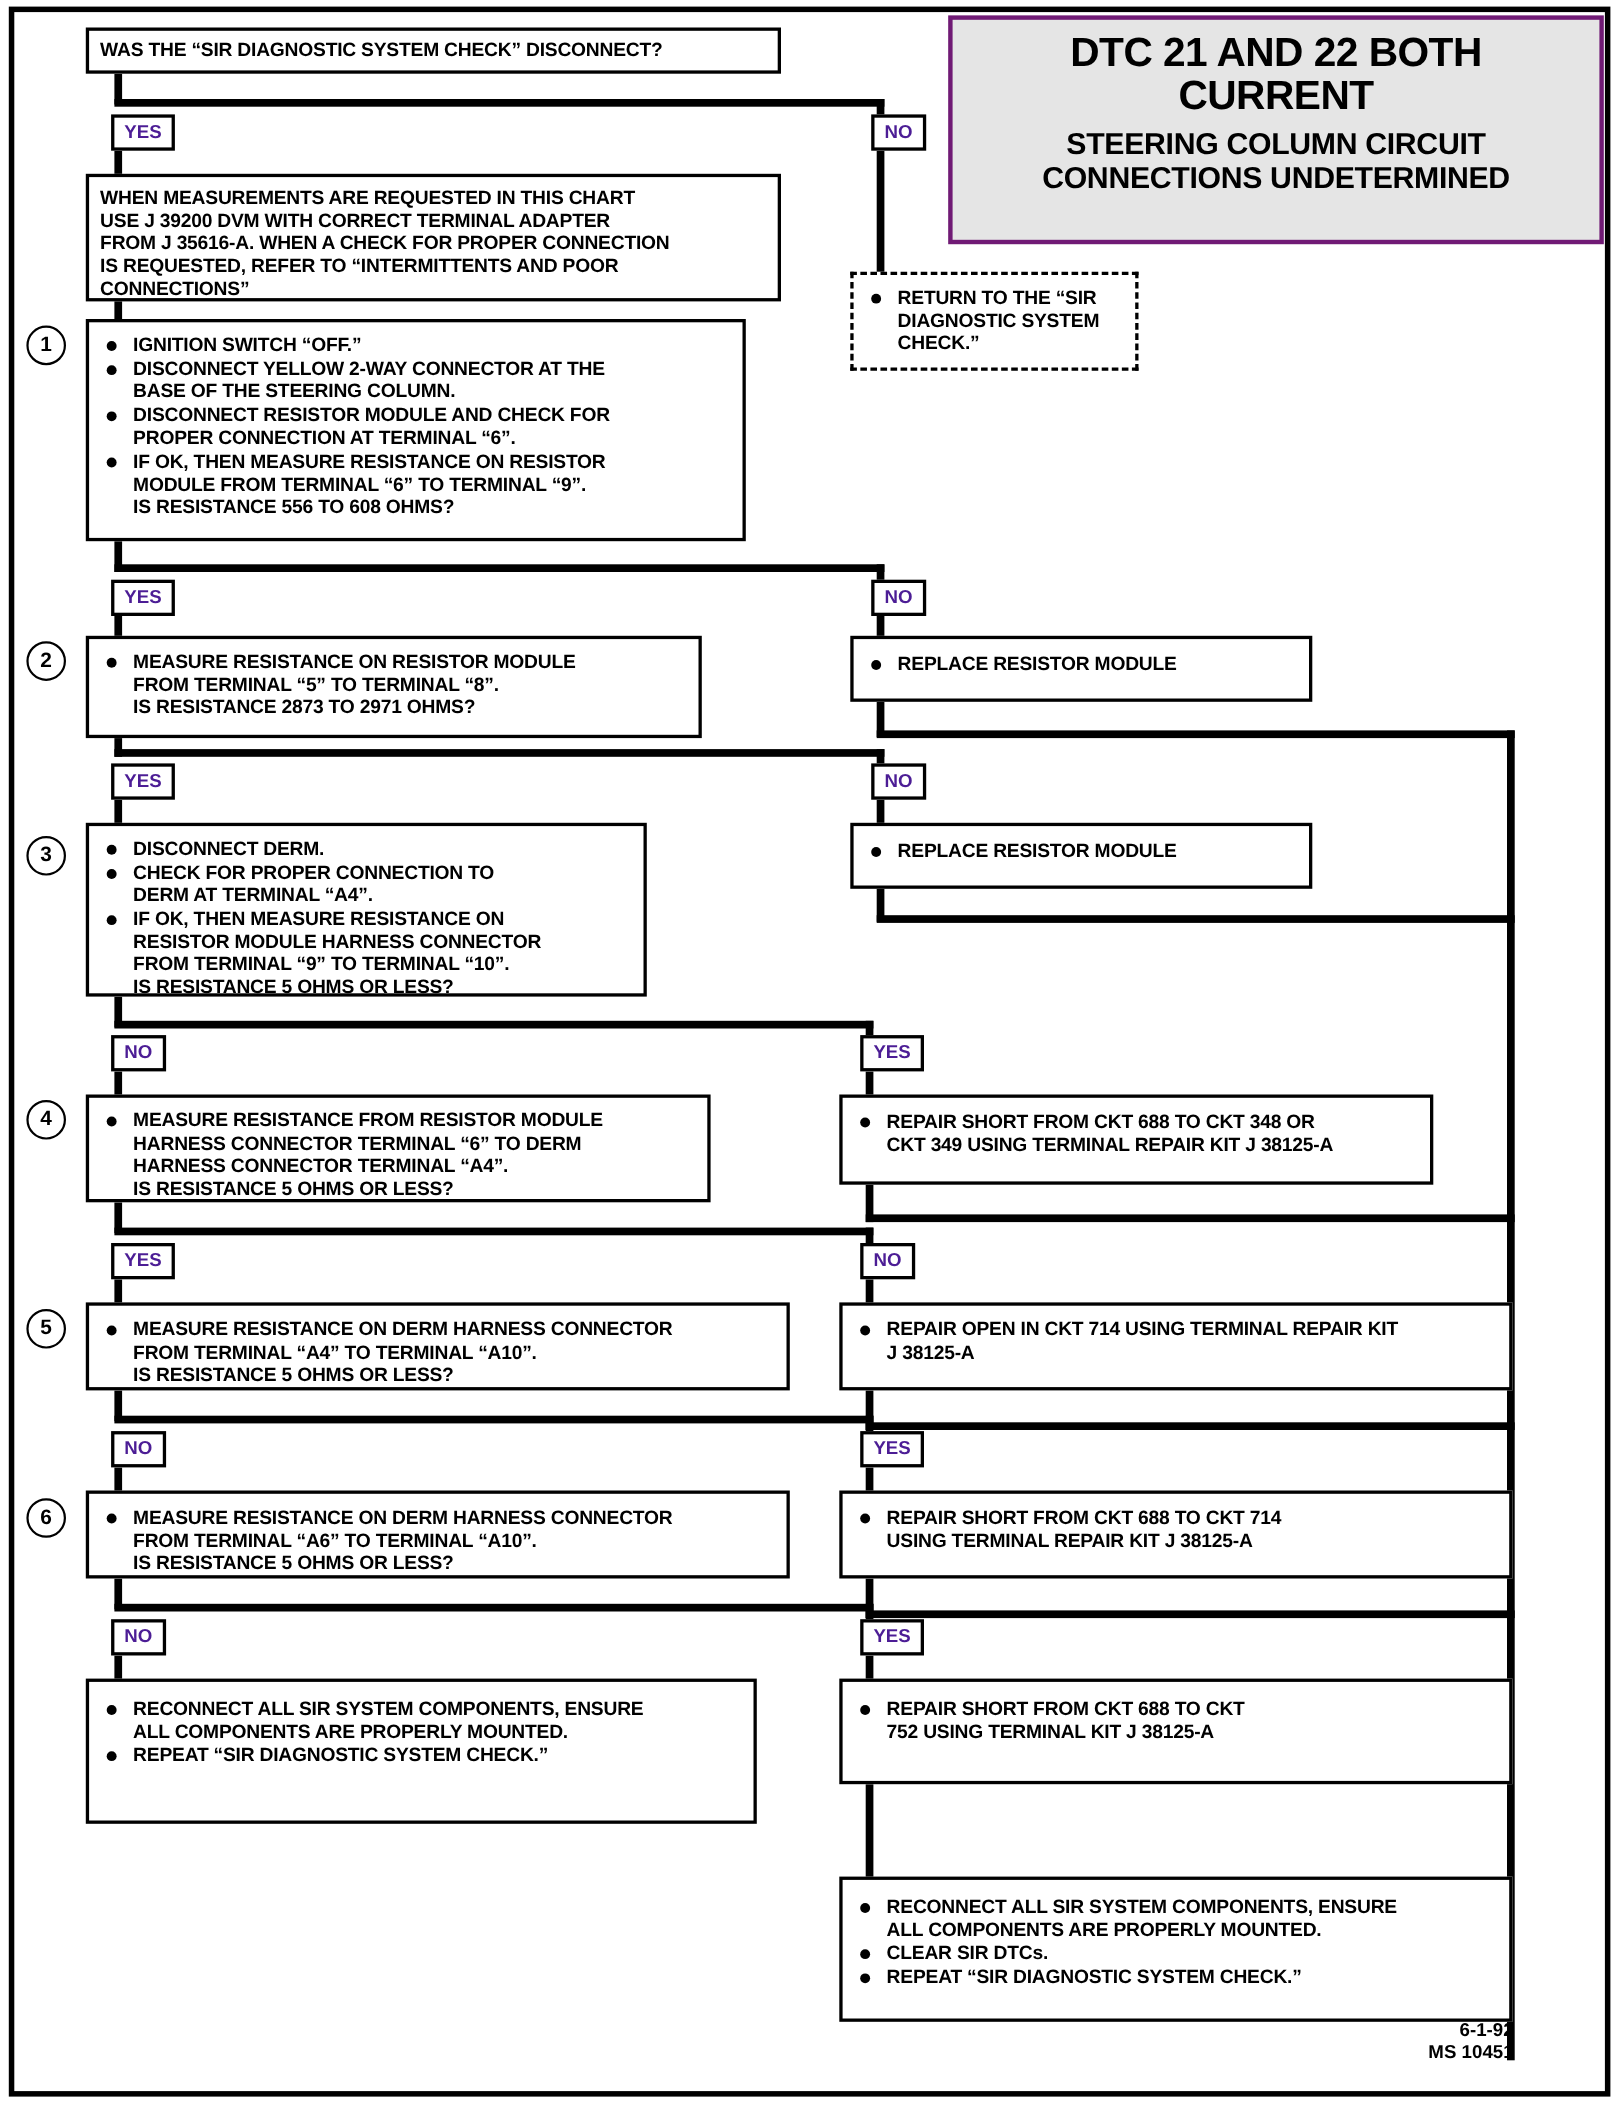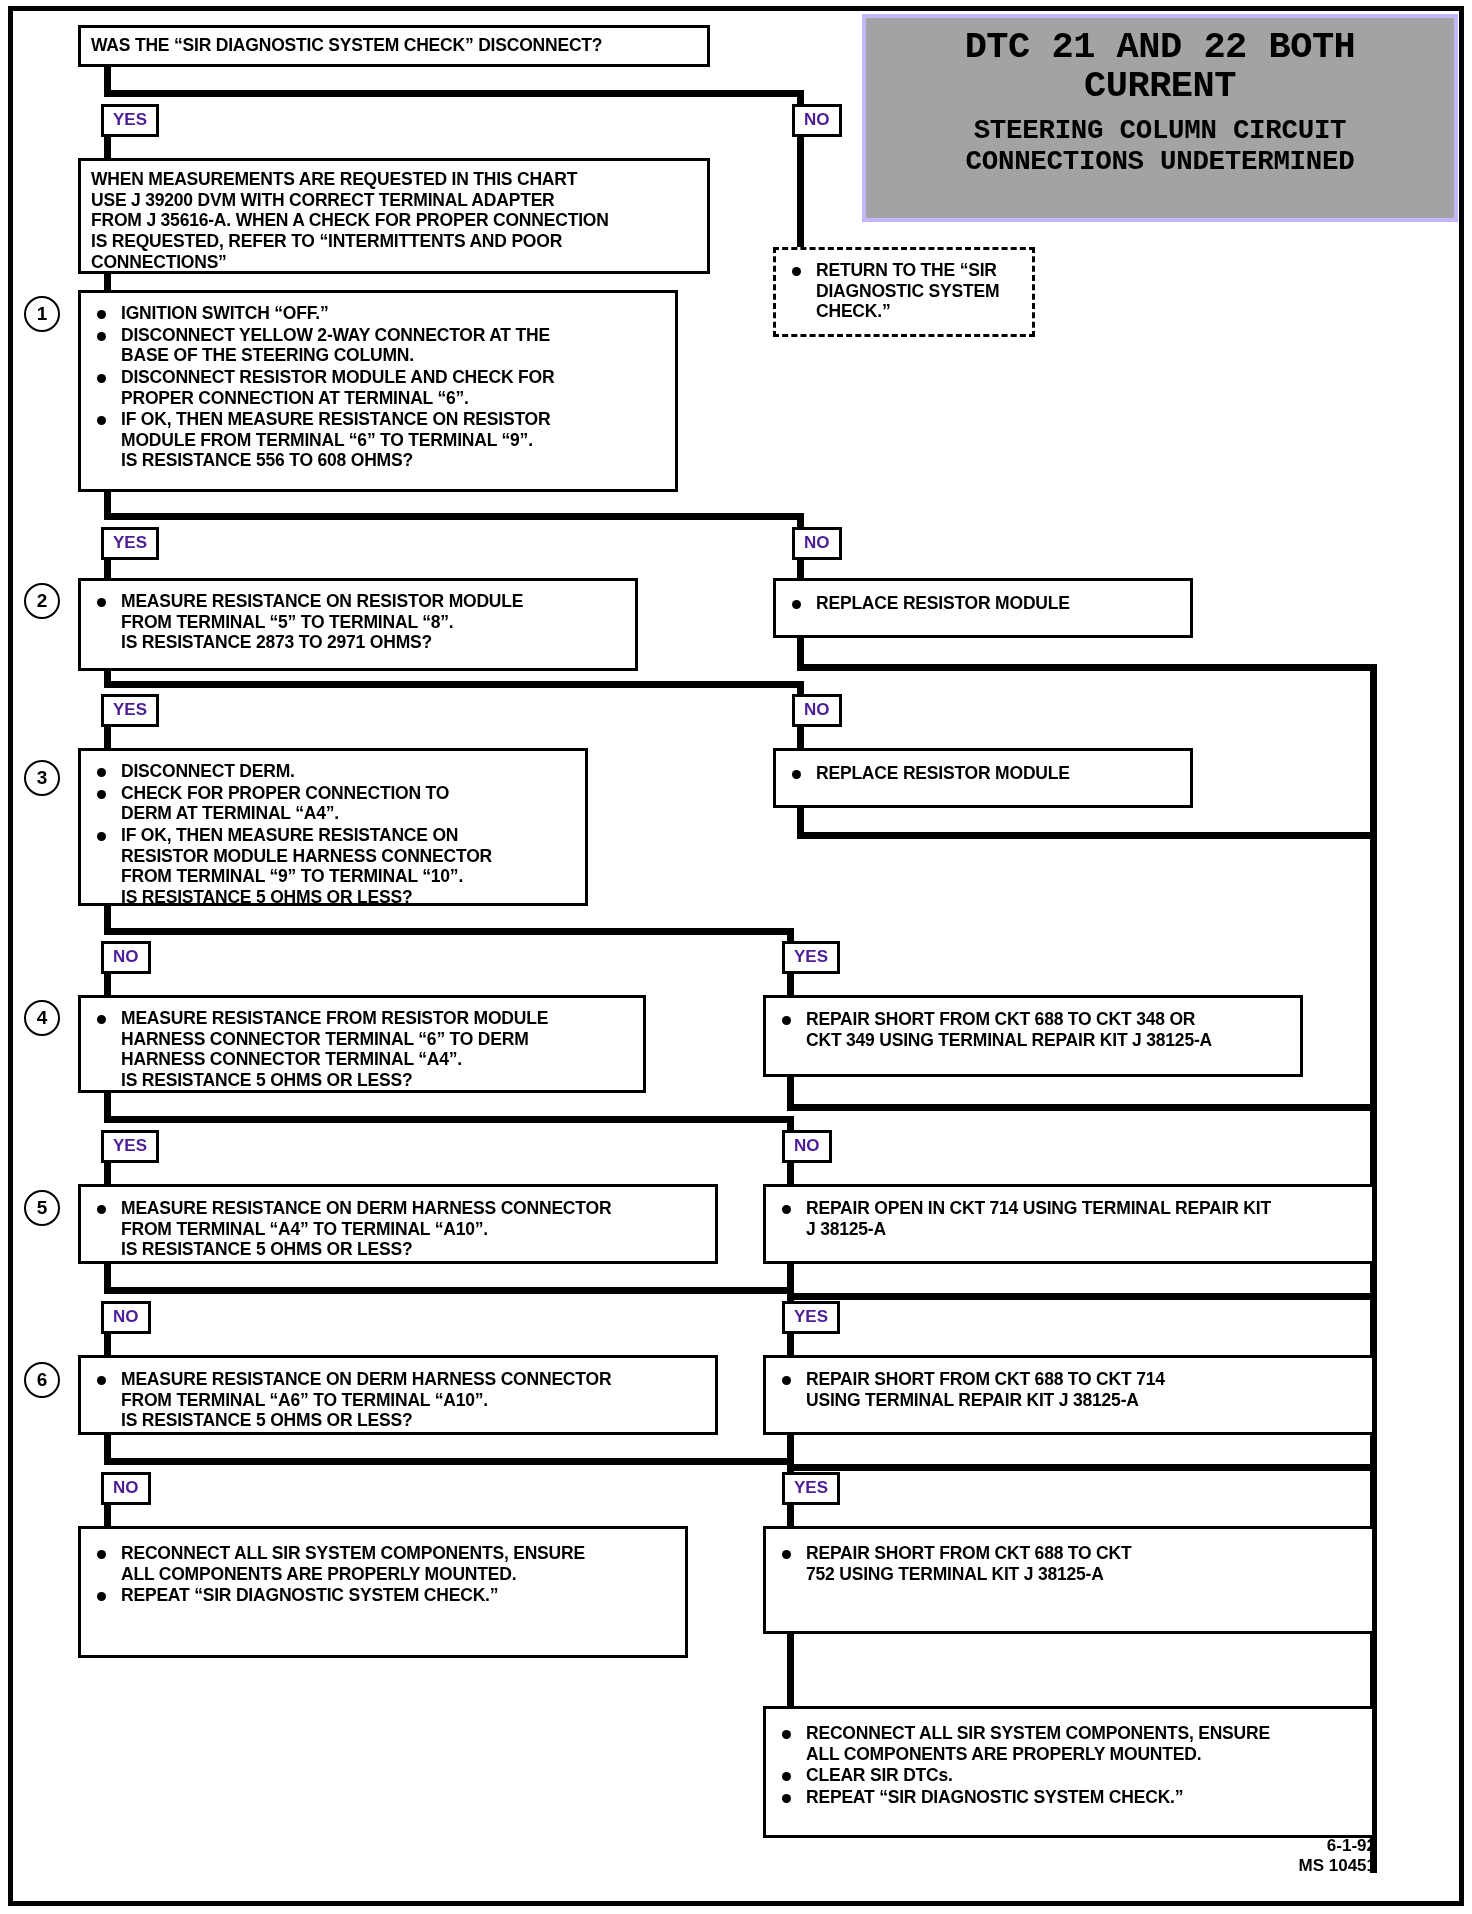--- a/index.html
+++ b/index.html
@@ -75,25 +75,24 @@
     z-index:8;
     color:#000;
   }
 
   
   .ln { position:absolute; background:#000; z-index:2; }
 
   
   .titlebox {
     position:absolute;
-    border:4px solid #c4b5fd;
-    background:#a3a3a3;
+    border:4px solid #701a75;
+    background:#e5e5e5;
     text-align:center;
     z-index:6;
-    font-family:Liberation Mono, monospace;
   }
   .title-main {
     font-weight:bold;
     font-size:37px;
     line-height:1.06;
     letter-spacing:-0.5px;
     padding:10px 8px 4px 8px;
     color:#000;
   }
   .title-sub {
@@ -341,21 +340,21 @@
   <div class="ln" style="left:787px; top:1505px; width:7px; height:22px;"></div>
 
   <div class="node" style="left:78px; top:1526px; width:610px; height:132px; padding-top:14px;">
     <ul>
       <li>RECONNECT ALL SIR SYSTEM COMPONENTS, ENSURE
 ALL COMPONENTS ARE PROPERLY MOUNTED.</li>
       <li>REPEAT “SIR DIAGNOSTIC SYSTEM CHECK.”</li>
     </ul>
   </div>
 
-  <div class="node" style="left:763px; top:1526px; width:612px; height:108px; padding-top:14px;">
+  <div class="node" style="left:763px; top:1526px; width:612px; height:96px; padding-top:14px;">
     <ul>
       <li>REPAIR SHORT FROM CKT 688 TO CKT
 752 USING TERMINAL KIT J 38125-A</li>
     </ul>
   </div>
 
   <div class="ln" style="left:787px; top:1622px; width:7px; height:88px;"></div>
 
   <div class="node" style="left:763px; top:1706px; width:612px; height:132px; padding-top:14px;">
     <ul>

